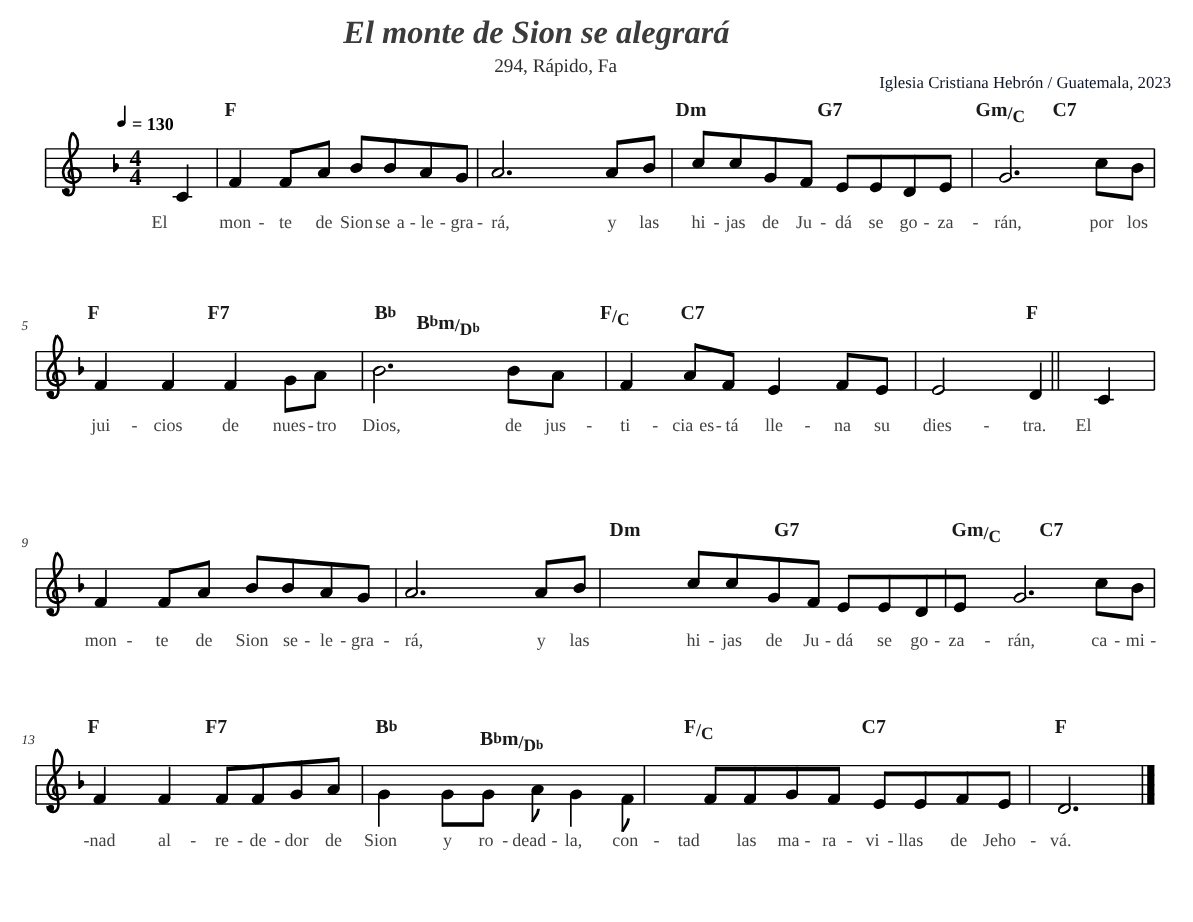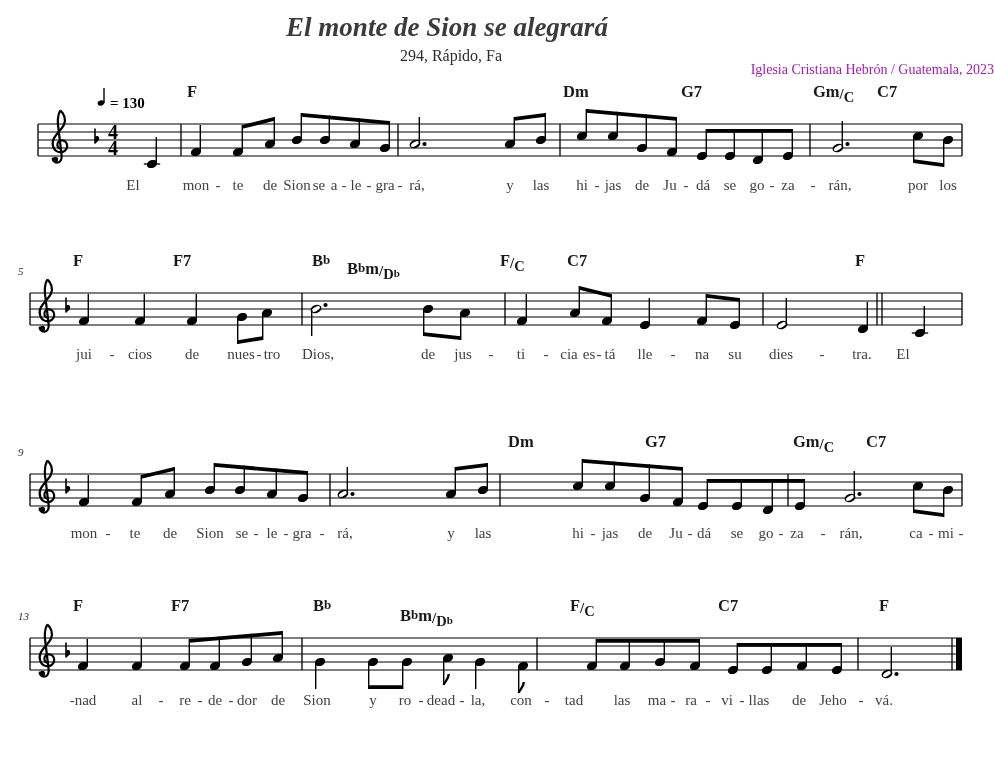--- a/index.html
+++ b/index.html
@@ -1,24 +1,24 @@
 <!DOCTYPE html>
 <html><head>
 <meta charset="utf-8">
 <style>
   html,body{margin:0;padding:0;background:#ffffff;}
   body{width:994px;height:768px;overflow:hidden;}
   .page{position:relative;width:994px;height:560px;background:#ffffff;
         font-family:"Liberation Serif",serif;}
   .title{position:absolute;top:12px;left:0;width:894px;text-align:center;
          font:italic bold 27px "Liberation Serif",serif;color:#3b3b3b;}
-  .subtitle{position:absolute;top:47px;left:4px;width:894px;text-align:center;
+  .subtitle{position:absolute;top:47px;left:16px;width:894px;text-align:center;
          font:16px "Liberation Serif",serif;color:#2e2e2e;}
-  .attribution{position:absolute;top:62px;right:0;
-         font:14px "Liberation Serif",serif;color:#a21caf;}
+  .attribution{position:absolute;top:62px;right:18px;
+         font:14px "Liberation Serif",serif;color:#0f172a;}
   #score{position:absolute;top:0;left:0;}
   .chord{font:bold 16.5px "Liberation Serif",serif;fill:#1a1a1a;}
   .lyr{font:15px "Liberation Serif",serif;fill:#3f3f3f;}
   .mnum{font:italic 11px "Liberation Serif",serif;fill:#333333;}
   .timesig{font:bold 20px "Liberation Serif",serif;fill:#000000;}
   .tempo{font:bold 15px "Liberation Serif",serif;fill:#000000;}
 </style>
 </head>
 <body>
 

